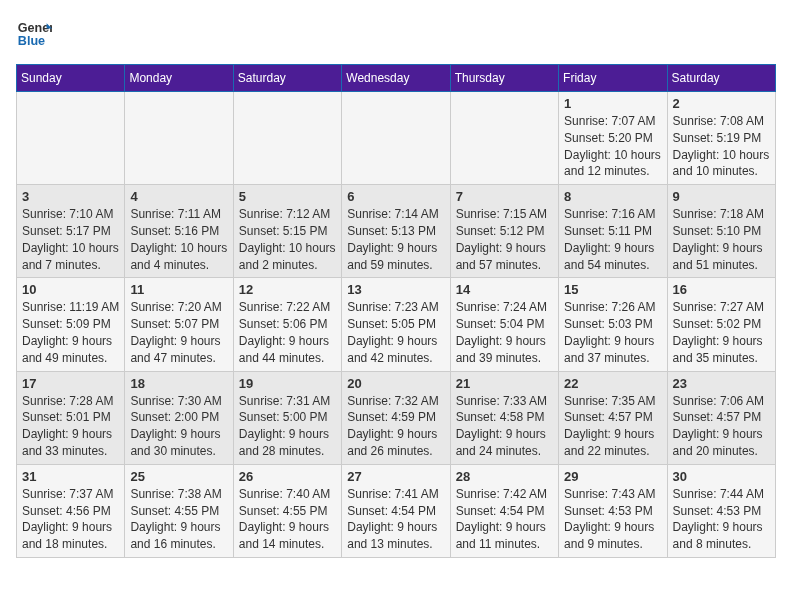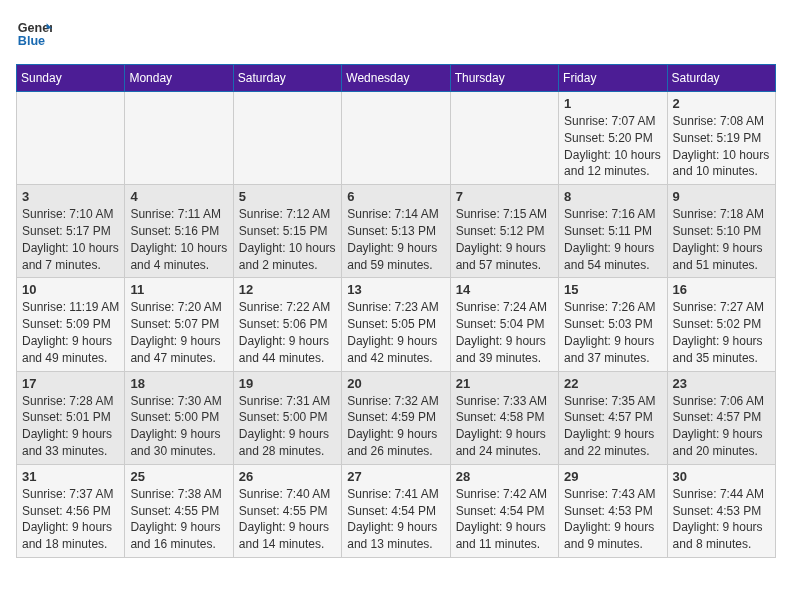--- a/index.html
+++ b/index.html
@@ -217,21 +217,21 @@
       <tr>
         <td>
           <div class="day-num">17</div>
           <div class="day-info">Sunrise: 7:28 AM
 Sunset: 5:01 PM
 Daylight: 9 hours and 33 minutes.</div>
         </td>
         <td>
           <div class="day-num">18</div>
           <div class="day-info">Sunrise: 7:30 AM
-Sunset: 5:00 PM
+Sunset: 2:00 PM
 Daylight: 9 hours and 30 minutes.</div>
         </td>
         <td>
           <div class="day-num">19</div>
           <div class="day-info">Sunrise: 7:31 AM
 Sunset: 5:00 PM
 Daylight: 9 hours and 28 minutes.</div>
         </td>
         <td>
           <div class="day-num">20</div>

